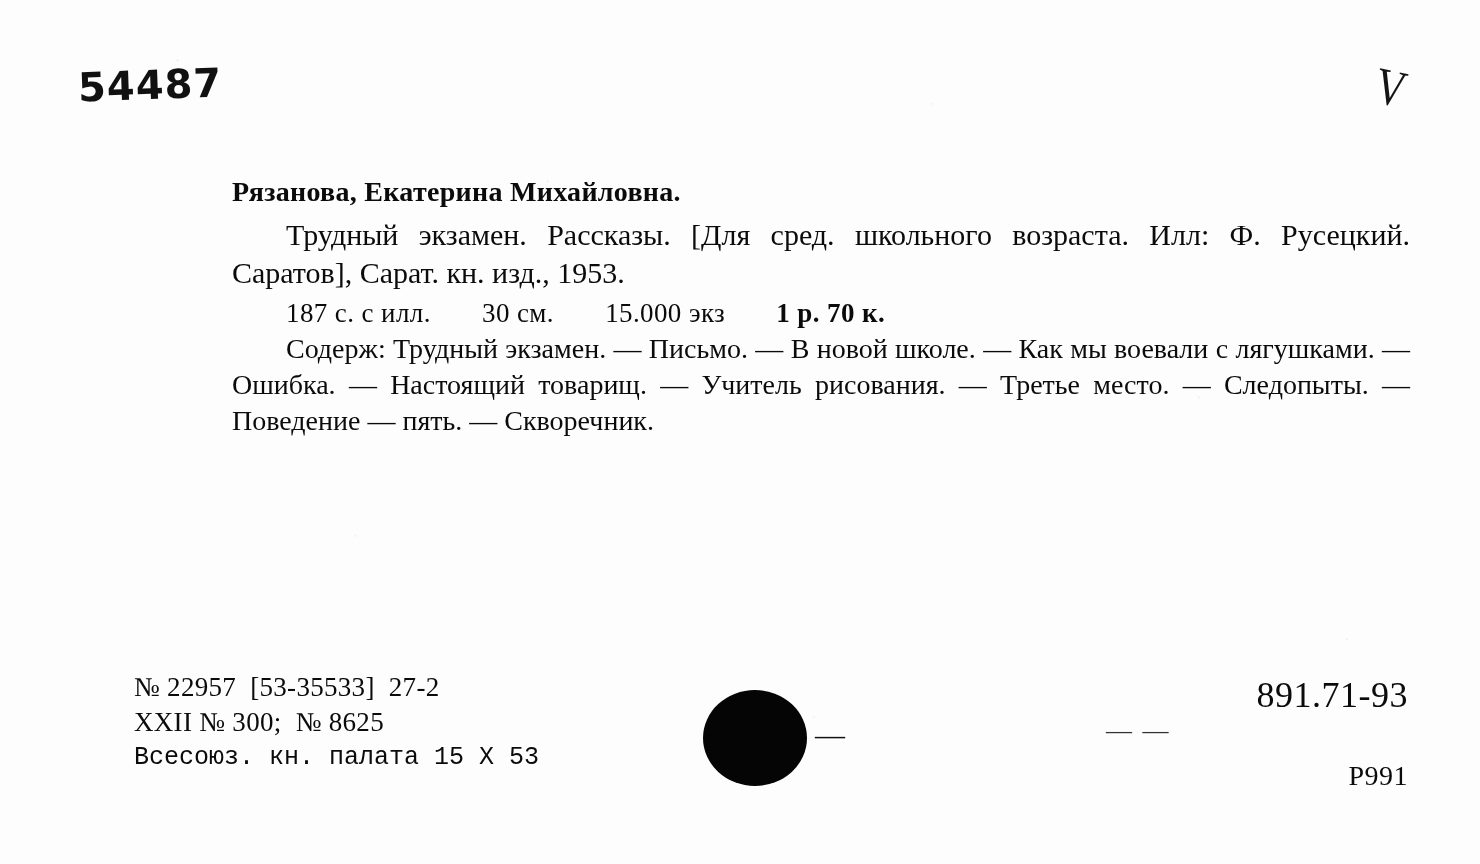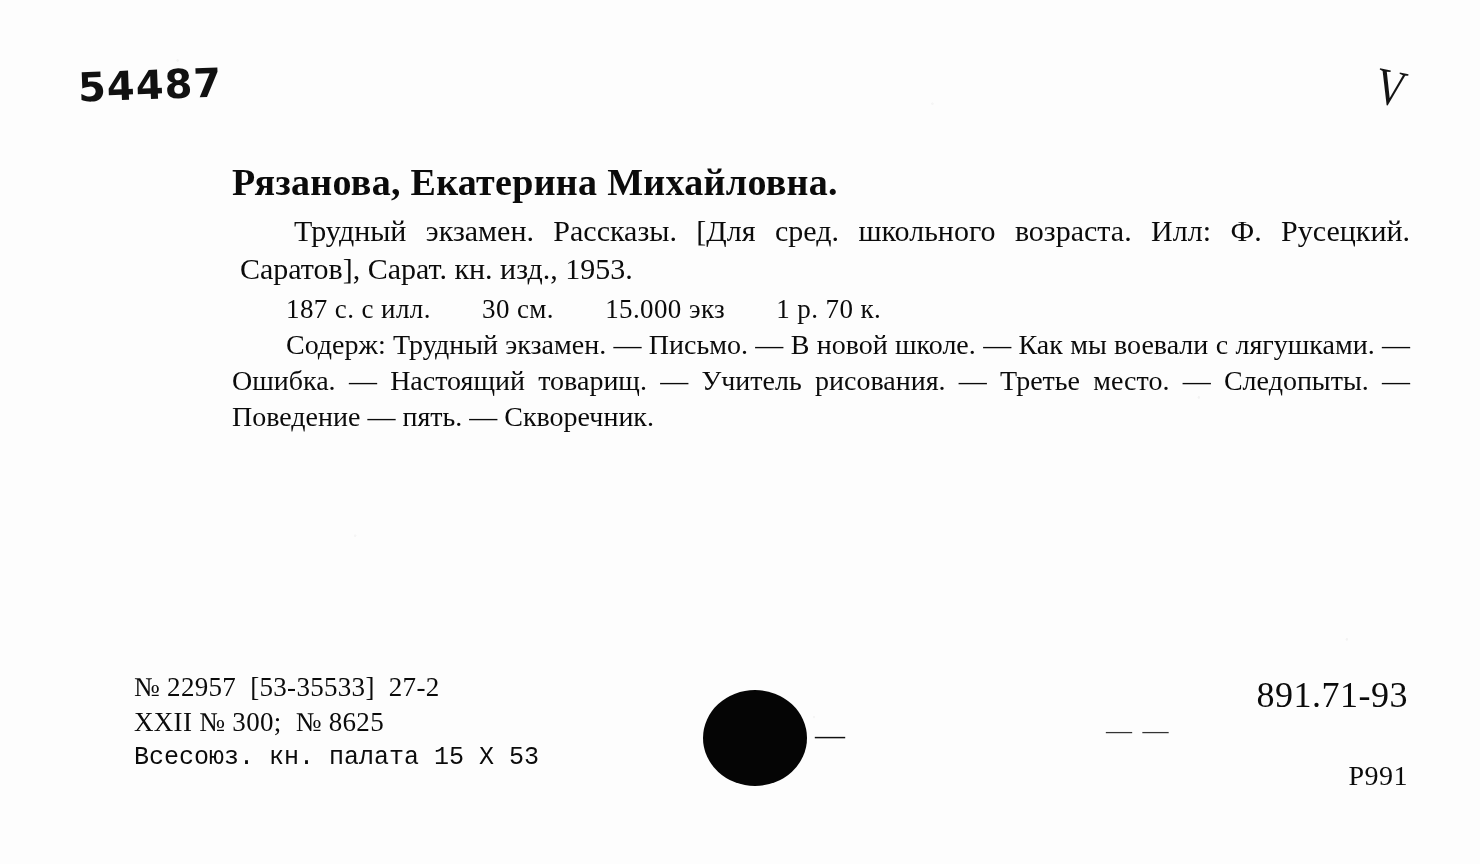--- a/index.html
+++ b/index.html
@@ -58,44 +58,44 @@
 
   .body-block {
     position: absolute;
     left: 232px;
     top: 160px;
     width: 1178px;
   }
 
   .author {
     font-weight: 700;
-    font-size: 38px;
+    font-size: 28px;
     letter-spacing: .3px;
     margin-bottom: 8px;
+    margin-top: 16px;
   }
 
   .para {
     font-size: 30px;
     line-height: 1.27;
     text-align: justify;
     text-align-last: left;
     margin: 0 0 2px 0;
   }
   .para.indent {
     text-indent: 54px;
-    margin-left: 8px;
   }
   .phys {
     font-size: 27px;
     margin: 6px 0 2px 0;
     text-indent: 54px;
     letter-spacing: .4px;
   }
   .phys span { margin-right: 44px; }
-  .phys span:last-child { margin-right: 0; }
+  .phys span:last-child { margin-right: 0; font-weight: bold; }
 
   .contents {
     font-size: 28px;
     line-height: 1.28;
     text-align: justify;
     text-align-last: left;
     text-indent: 54px;
     margin-top: 2px;
   }
 

